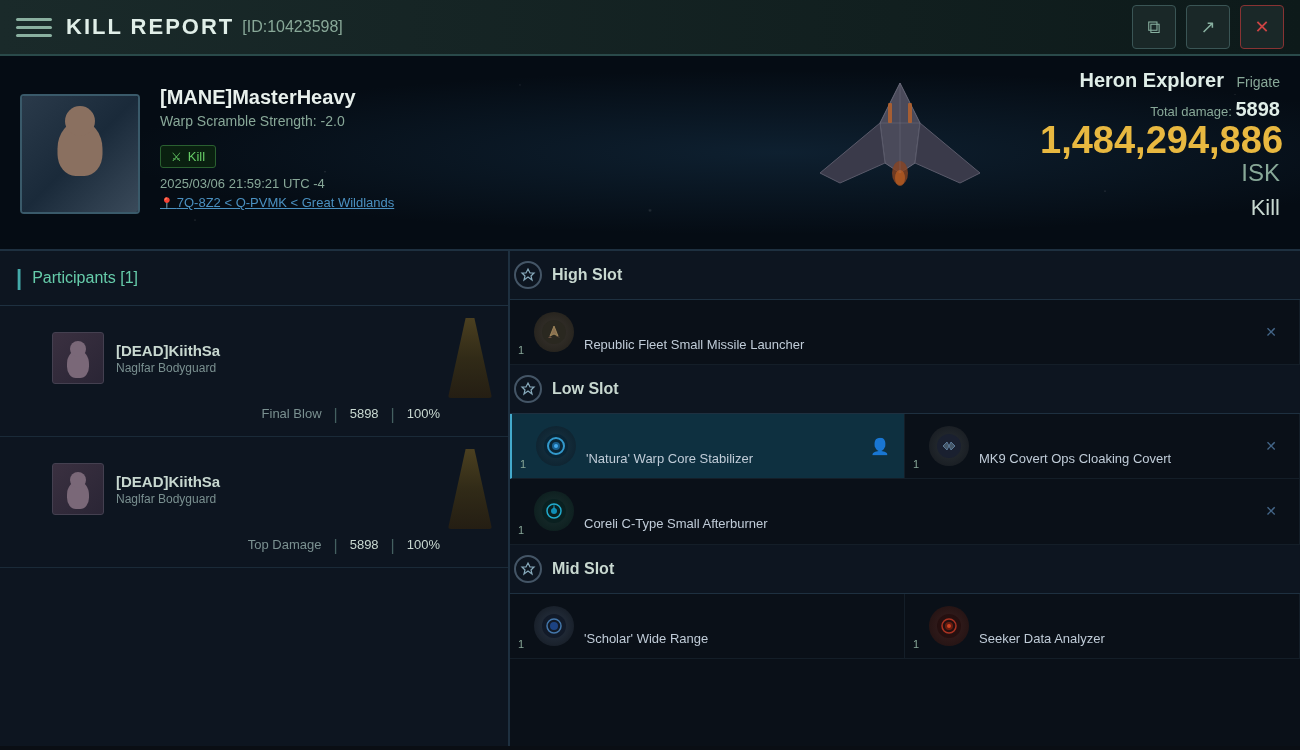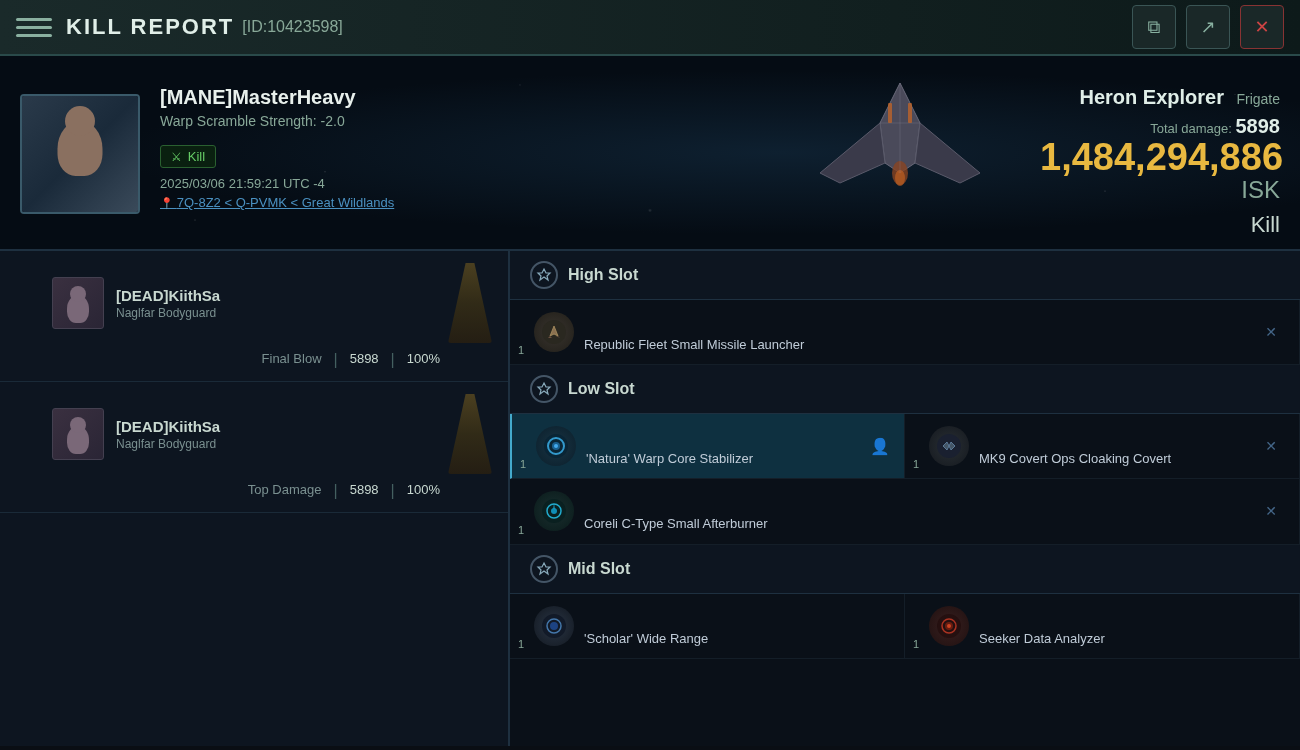--- a/index.html
+++ b/index.html
@@ -201,21 +201,21 @@
       align-items: center;
       justify-content: center;
     }
     .ship-svg {
       width: 200px;
       height: 160px;
     }
 
     .hero-stats {
       width: 260px;
-      padding: 30px 20px 0 0;
+      padding: 13px 20px 0 0;
       text-align: right;
       z-index: 1;
     }
     .ship-name {
       font-size: 20px;
       font-weight: bold;
       color: #e0eee8;
     }
     .ship-type {
       font-size: 14px;
@@ -368,21 +368,21 @@
     .fittings-panel {
       flex: 1;
       background: #0a1018;
       overflow-y: auto;
     }
 
     .slot-section-header {
       display: flex;
       align-items: center;
       gap: 10px;
-      padding: 10px 20px;
+      padding: 10px 4px;
       background: #0d1520;
       border-bottom: 1px solid #1e3040;
       font-size: 16px;
       color: #c8d8d0;
       font-weight: bold;
     }
     .slot-icon {
       width: 28px;
       height: 28px;
       border: 2px solid #445566;
@@ -539,20 +539,21 @@
       <span class="isk-value">1,484,294,886</span>
       <span class="isk-label">ISK</span>
     </div>
     <div class="kill-label">Kill</div>
   </div>
 </div>
 
 <div class="main">
 
   <div class="participants-panel">
+    <div class="participants-header">Participants [1]</div>
 
     <div class="participant-card">
       <div class="participant-top">
         <div class="participant-avatar"></div>
         <div class="participant-name-block">
           <div class="participant-name">[DEAD]KiithSa</div>
           <div class="participant-corp">Naglfar Bodyguard</div>
         </div>
         <div class="participant-weapon"></div>
       </div>

